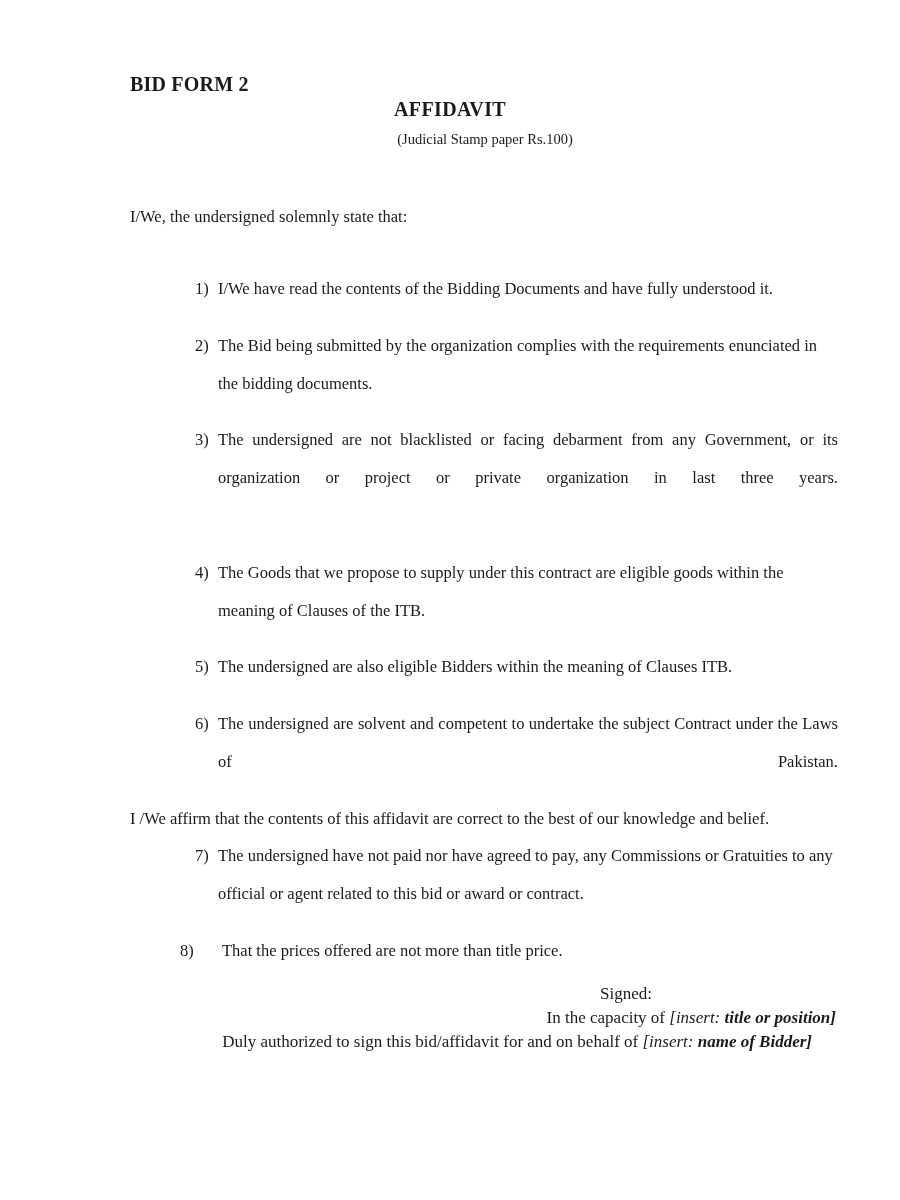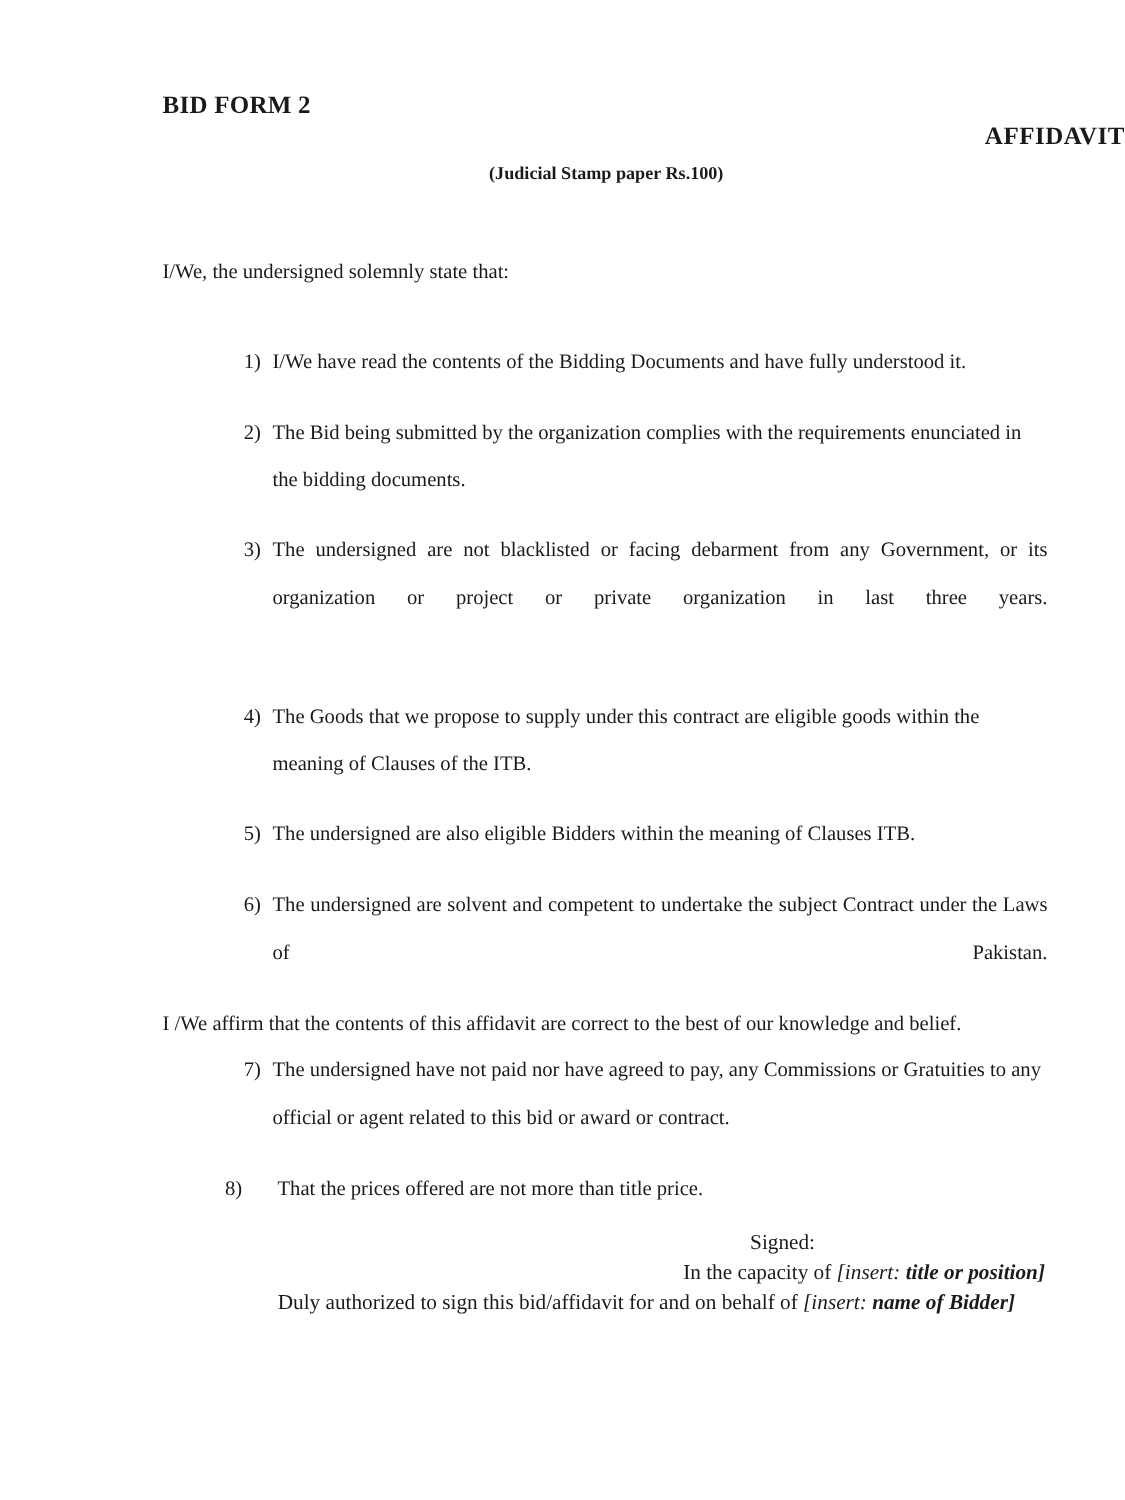--- a/index.html
+++ b/index.html
@@ -28,35 +28,35 @@
     font-weight: bold;
     letter-spacing: 0.2px;
     white-space: nowrap;
   }
   .doc-title {
     position: absolute;
     left: 0;
     top: 98px;
     width: 900px;
     box-sizing: border-box;
-    text-align: right;
+    text-align: center;
     font-size: 20px;
     font-weight: bold;
     letter-spacing: 0.4px;
   }
   .doc-subtitle {
     position: absolute;
     left: 0;
     top: 131px;
     width: 900px;
     padding-left: 70px;
     box-sizing: border-box;
     text-align: center;
     font-size: 14.5px;
-    font-weight: bold;
+    font-weight: normal;
   }
 
   
   .intro {
     position: absolute;
     left: 130px;
     top: 207px;
     font-size: 16.5px;
     white-space: nowrap;
   }

